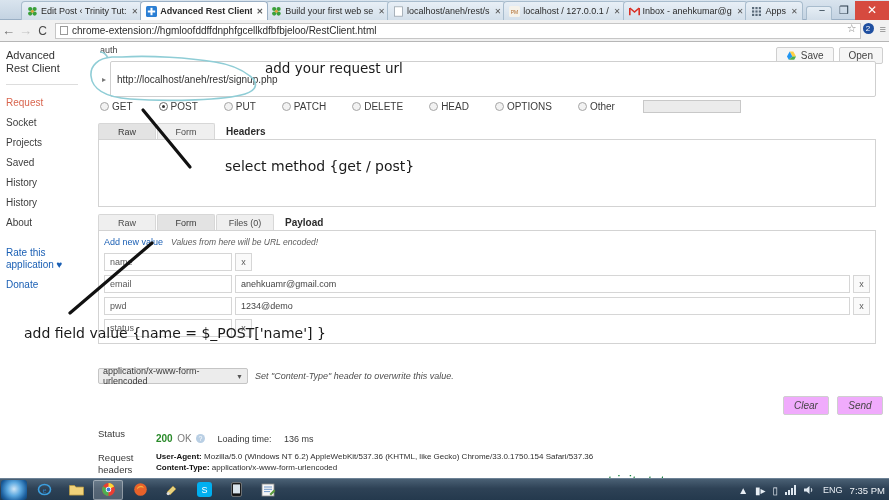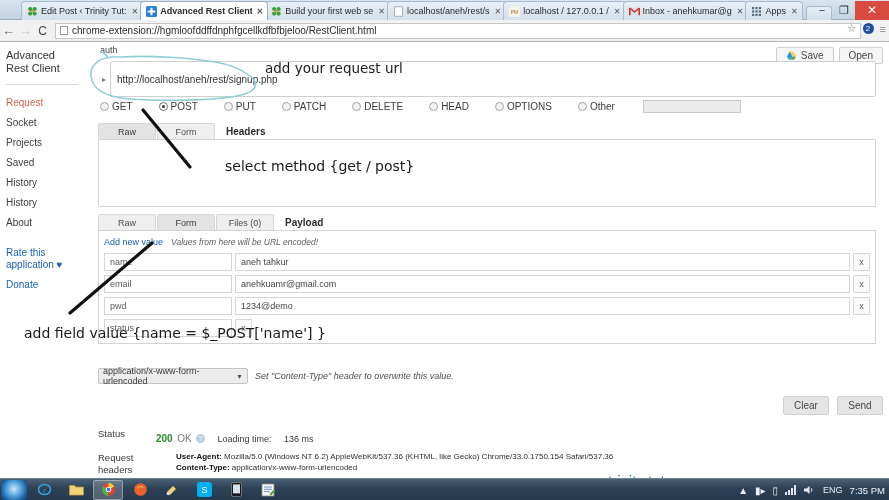--- a/index.html
+++ b/index.html
@@ -159,33 +159,33 @@
     width: 150px; height: 16px; background: #ececec; border: 1px solid #c5c5c5; border-radius: 2px;
     font-size: 9px; color: #3a3a3a; padding: 0 4px; display: flex; align-items: center;
     justify-content: space-between;
   }
   .select .arr { font-size: 7px; color: #555; }
   .ctnote { font-size: 9px; color: #4f4f4f; font-style: italic; }
 
   .actions { position: absolute; right: 4px; top: 353px; display: flex; gap: 8px; }
   .abtn {
     width: 46px; text-align: center; font-size: 10px; color: #444;
-    background: #e5e5e5; border: 1px solid #cfcfcf; border-radius: 2px; padding: 3px 0;
+    background: #f0abfc; border: 1px solid #cfcfcf; border-radius: 2px; padding: 3px 0; font-style: italic;
   }
 
   .resultblock { position: absolute; left: 6px; top: 385px; width: 778px; }
   .rrow { display: flex; margin-bottom: 6px; }
   .rlabel { width: 58px; font-size: 9.5px; color: #3a3a3a; line-height: 12px; }
   .rbody { flex: 1; }
   .code200 { color: #2a8a2a; font-weight: bold; font-size: 10px; }
   .okword { color: #7a7a7a; font-size: 10px; }
   .qmark { display: inline-block; width: 9px; height: 9px; border-radius: 50%; background: #b9cfe4; color: #fff; font-size: 7px; text-align: center; line-height: 9px; vertical-align: 1px; }
   .ltime { font-size: 9px; color: #3a3a3a; margin-left: 8px; }
   .hline { font-size: 8px; color: #2e2e2e; line-height: 10.5px; }
-  .hline b { color: #111; margin-left: 20px; }
+  .hline b { color: #111; }
 
   
   .ink { position: absolute; left: 0; top: 0; width: 889px; height: 500px; pointer-events: none; }
   .note {
     position: absolute; color: #1a1a1a; font-family: "DejaVu Sans", sans-serif;
   }
   .note1 { left: 265px; top: 60px; font-size: 13.5px; }
   .note2 { left: 225px; top: 158px; font-size: 14px; }
   .note3 { left: 24px; top: 325px; font-size: 14px; }
   .wmark { position: absolute; left: 608px; top: 472px; font-size: 15px; color: #15803d; }
@@ -417,23 +417,20 @@
         </div>
         <div class="payloadpanel">
           <div class="addrow">
             <span class="addlink">Add new value</span>
             <span class="addnote">Values from here will be URL encoded!</span>
           </div>
           <div id="fields">
               <div class="fldrow">
                 <div class="fldkey">
                   <span>name</span>
-                </div>
-                <div class="fldval">
-                  <span>aneh tahkur</span>
                 </div>
                 <div class="fldx">x</div>
               </div>
               <div class="fldrow">
                 <div class="fldkey">
                   <span>email</span>
                 </div>
                 <div class="fldval">
                   <span>anehkuamr@gmail.com</span>
                 </div>

